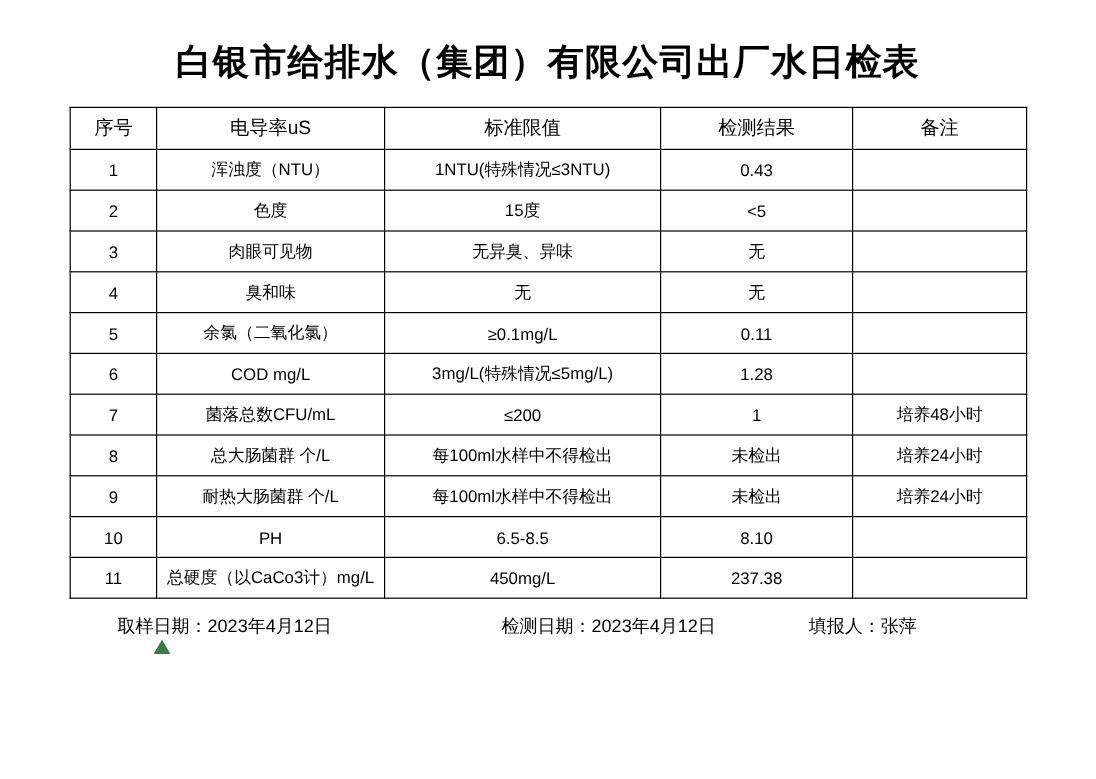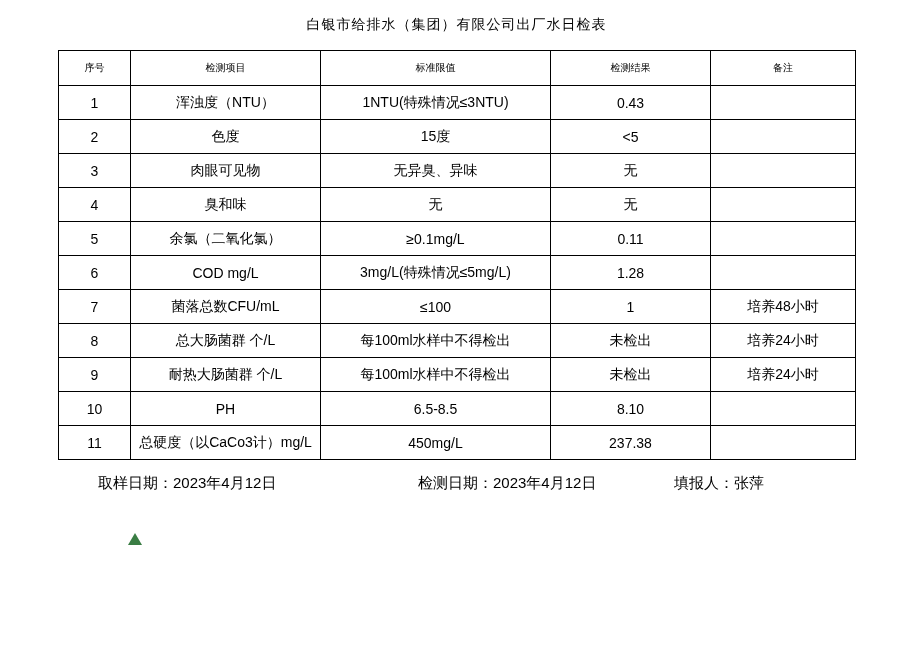--- a/index.html
+++ b/index.html
@@ -15,24 +15,24 @@
     overflow: hidden;
   }
   .page {
     position: relative;
     width: 913px;
     height: 649px;
     box-sizing: border-box;
   }
   .title {
     text-align: center;
-    font-size: 14px;
-    font-weight: normal;
+    font-size: 30px;
+    font-weight: bold;
     letter-spacing: 1px;
-    padding-top: 16px;
+    padding-top: 32px;
     padding-bottom: 16px;
     font-family: "Liberation Serif", "DejaVu Serif", serif;
   }
   .table-wrap {
     margin: 0 58px;
   }
   table.report {
     width: 797px;
     border-collapse: collapse;
     table-layout: fixed;
@@ -44,21 +44,21 @@
     text-align: center;
     vertical-align: middle;
     font-size: 14px;
     font-family: "Liberation Sans", "DejaVu Sans", sans-serif;
     padding: 0 2px;
     overflow: hidden;
     white-space: nowrap;
   }
   table.report thead th {
     font-weight: normal;
-    font-size: 10px;
+    font-size: 16px;
     height: 34px;
   }
   col.c0 { width: 72px; }
   col.c1 { width: 190px; }
   col.c2 { width: 230px; }
   col.c3 { width: 160px; }
   col.c4 { width: 145px; }
 
   .cell-cn {
     font-size: 15px;
@@ -103,21 +103,21 @@
       <colgroup>
         <col class="c0">
           <col class="c1">
           <col class="c2">
           <col class="c3">
           <col class="c4">
       </colgroup>
       <thead>
         <tr>
           <th>序号</th>
-          <th>检测项目</th>
+          <th>电导率uS</th>
           <th>标准限值</th>
           <th>检测结果</th>
           <th>备注</th>
         </tr>
       </thead>
       <tbody>
         <tr>
           <td>1</td>
           <td class="cell-cn">浑浊度（NTU）</td>
           <td class="cell-mix">1NTU(特殊情况≤3NTU)</td>
@@ -155,21 +155,21 @@
         <tr>
           <td>6</td>
           <td class="cell-mix">COD          mg/L</td>
           <td class="cell-mix">3mg/L(特殊情况≤5mg/L)</td>
           <td>1.28</td>
           <td></td>
         </tr>
         <tr>
           <td>7</td>
           <td class="cell-cn">菌落总数CFU/mL</td>
-          <td class="cell-mix">≤100</td>
+          <td class="cell-mix">≤200</td>
           <td>1</td>
           <td class="cell-cn">培养48小时</td>
         </tr>
         <tr>
           <td>8</td>
           <td class="cell-cn">总大肠菌群 个/L</td>
           <td class="cell-mix">每100ml水样中不得检出</td>
           <td class="cell-cn">未检出</td>
           <td class="cell-cn">培养24小时</td>
         </tr>

